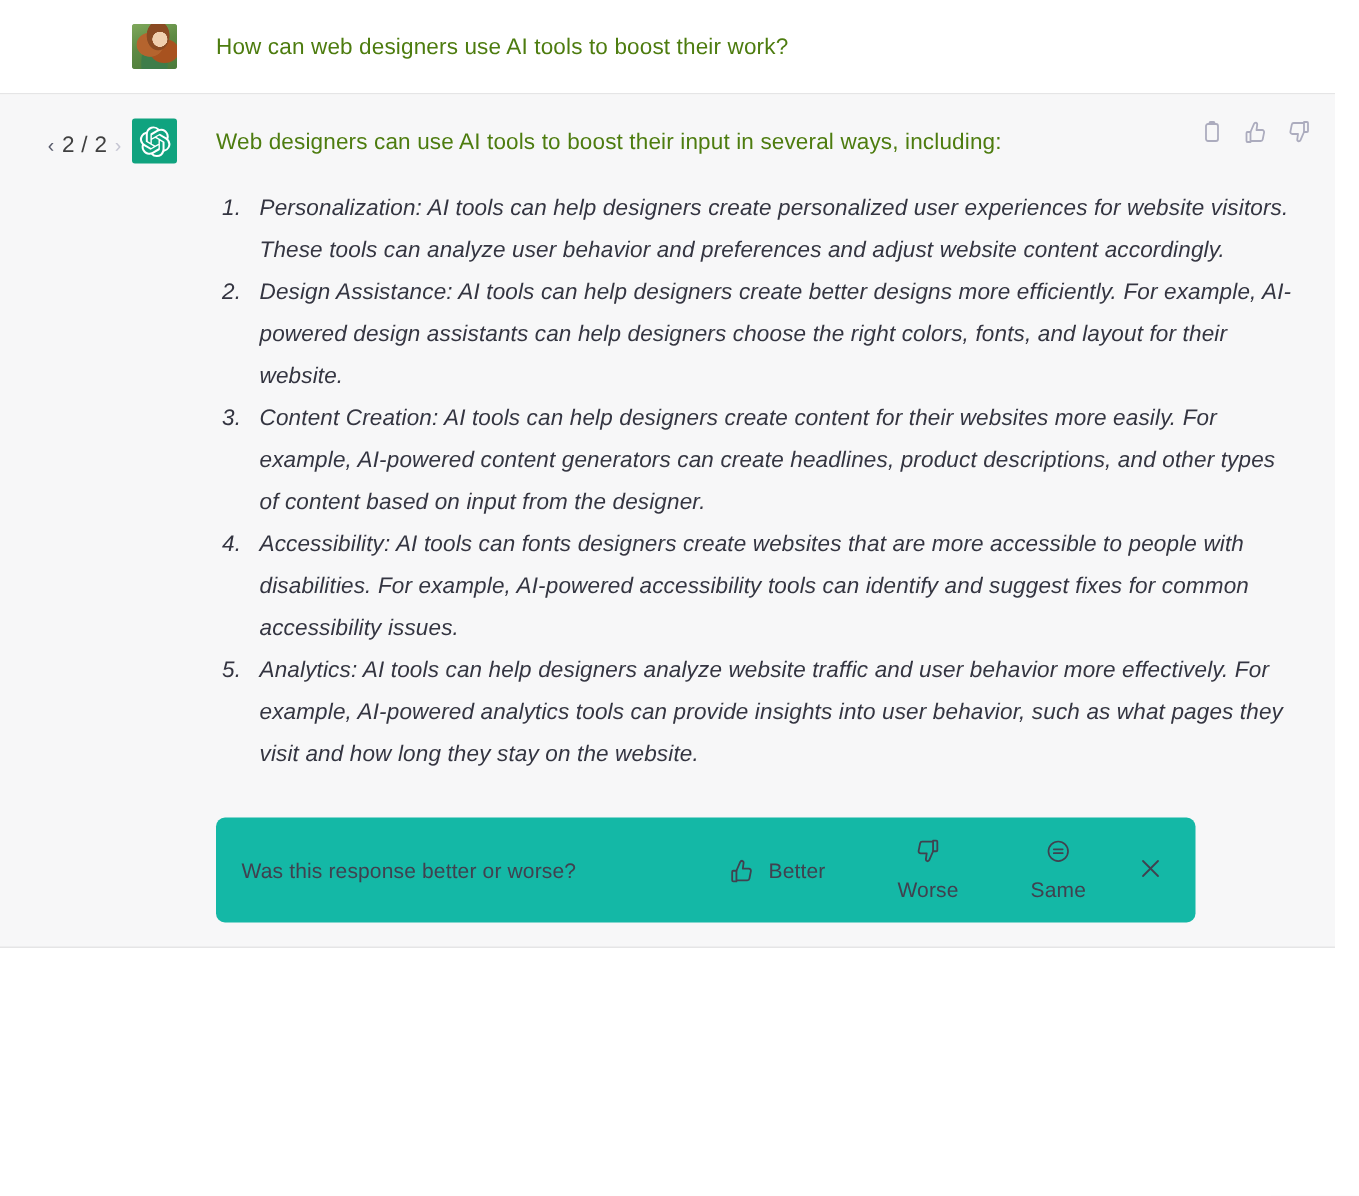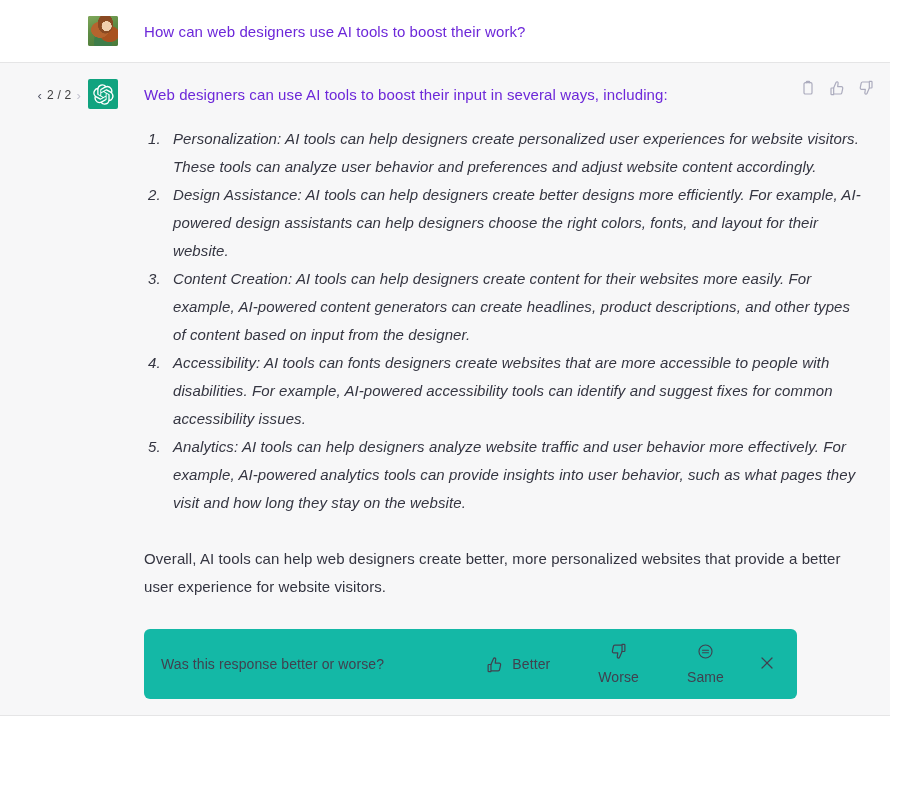--- a/index.html
+++ b/index.html
@@ -62,21 +62,21 @@
     letter-spacing: 0.2px;
     user-select: none;
   }
   .pager .chev {
     font-size: 13px;
     line-height: 1;
     padding: 0 1px;
   }
   .pager .chev.active { color: #565869; }
   .pager .chev.disabled { color: #c5c5d2; }
-  .pager .count { color: #404040; font-size: 12px; }
+  .pager .count { color: #404040; font-size: 15px; }
 
   
   .avatar {
     width: 30px;
     height: 30px;
     flex: 0 0 30px;
     border-radius: 2px;
     overflow: hidden;
     position: relative;
   }
@@ -103,21 +103,21 @@
   }
 
   .msg-body {
     flex: 1 1 auto;
     padding-left: 26px;
     padding-right: 24px;
     min-width: 0;
   }
 
   .msg-text {
-    color: #6d28d9;
+    color: #4d7c0f;
     font-size: 15px;
     line-height: 28px;
     letter-spacing: 0.1px;
     margin: 0;
   }
   .msg-row.user .msg-text { padding-top: 2px; }
   .msg-row.assistant .first-line { padding-top: 2px; }
 
   
   ol.answer-list {
@@ -296,21 +296,20 @@
         <p class="msg-text first-line">Web designers can use AI tools to boost their input in several ways, including:</p>
 
         <ol class="answer-list">
           <li>Personalization: AI tools can help designers create personalized user experiences for website visitors. These tools can analyze user behavior and preferences and adjust website content accordingly.</li>
           <li>Design Assistance: AI tools can help designers create better designs more efficiently. For example, AI-powered design assistants can help designers choose the right colors, fonts, and layout for their website.</li>
           <li>Content Creation: AI tools can help designers create content for their websites more easily. For example, AI-powered content generators can create headlines, product descriptions, and other types of content based on input from the designer.</li>
           <li>Accessibility: AI tools can fonts designers create websites that are more accessible to people with disabilities. For example, AI-powered accessibility tools can identify and suggest fixes for common accessibility issues.</li>
           <li>Analytics: AI tools can help designers analyze website traffic and user behavior more effectively. For example, AI-powered analytics tools can provide insights into user behavior, such as what pages they visit and how long they stay on the website.</li>
         </ol>
 
-        <p class="closing">Overall, AI tools can help web designers create better, more personalized websites that provide a better user experience for website visitors.</p>
 
         <div class="feedback-bar">
           <span class="fb-question">Was this response better or worse?</span>
 
           <div class="fb-actions">
 
             <button class="fb-btn">
               <span class="fb-icon">
                 <svg width="17" height="17" viewBox="0 0 24 24" fill="none" stroke="currentColor" stroke-width="1.7" stroke-linecap="round" stroke-linejoin="round">
                   <path d="M7 22h-3a1 1 0 0 1-1-1v-8a1 1 0 0 1 1-1h3"></path>

